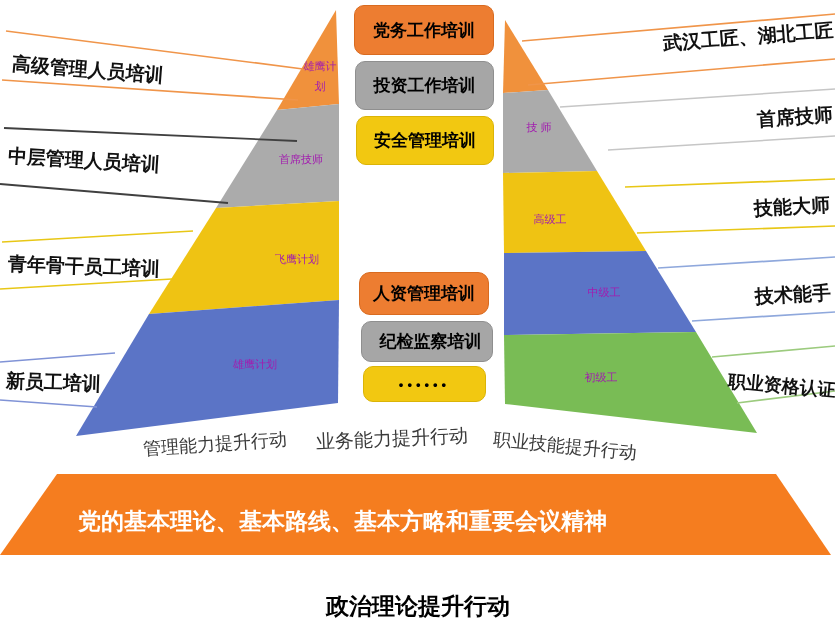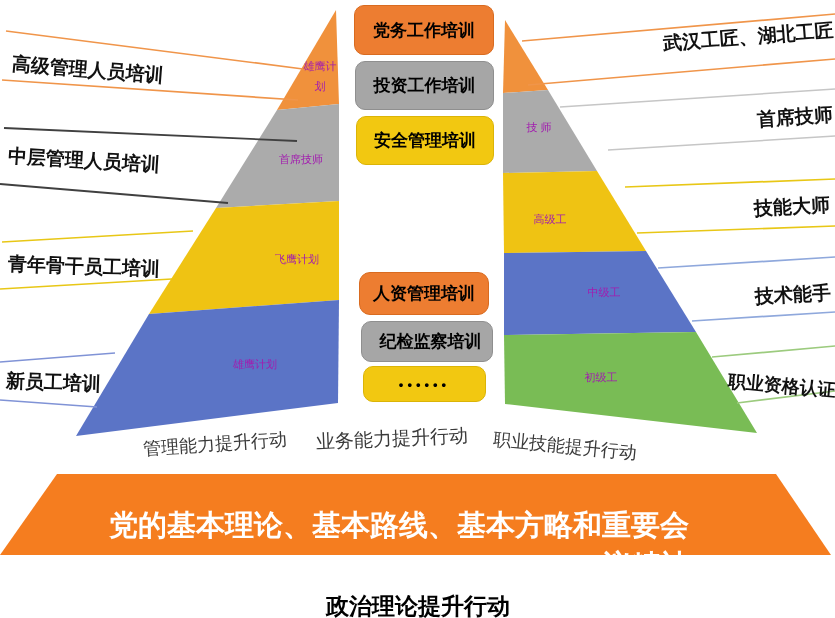--- a/index.html
+++ b/index.html
@@ -14,22 +14,22 @@
   .level{font-size:11px;font-weight:400;text-align:center;color:#a21caf;}
   .footer-lbl{font-size:18px;font-weight:500;color:#3a3a3a;text-align:center;transform-origin:center center;}
   .cbox{
     position:absolute;border:1px solid #999;border-radius:10px;
     display:flex;align-items:center;justify-content:center;
     font-size:17px;font-weight:700;color:#000;
   }
   .cbox.dots{font-size:13px;letter-spacing:4px;font-weight:700;}
   .wrap2{white-space:normal;line-height:20px;}
   .banner-text{
-    position:absolute;left:109px;top:506px;width:580px;text-align:right;
-    font-size:29px;font-weight:700;
+    position:absolute;left:78px;top:506px;width:580px;text-align:left;
+    font-size:23px;font-weight:700;
   }
   .big-title{
     position:absolute;left:268px;top:591px;width:300px;text-align:center;
     font-size:23px;font-weight:700;color:#000;
   }
 </style>
 </head>
 <body>
 
 <div id="stage">

